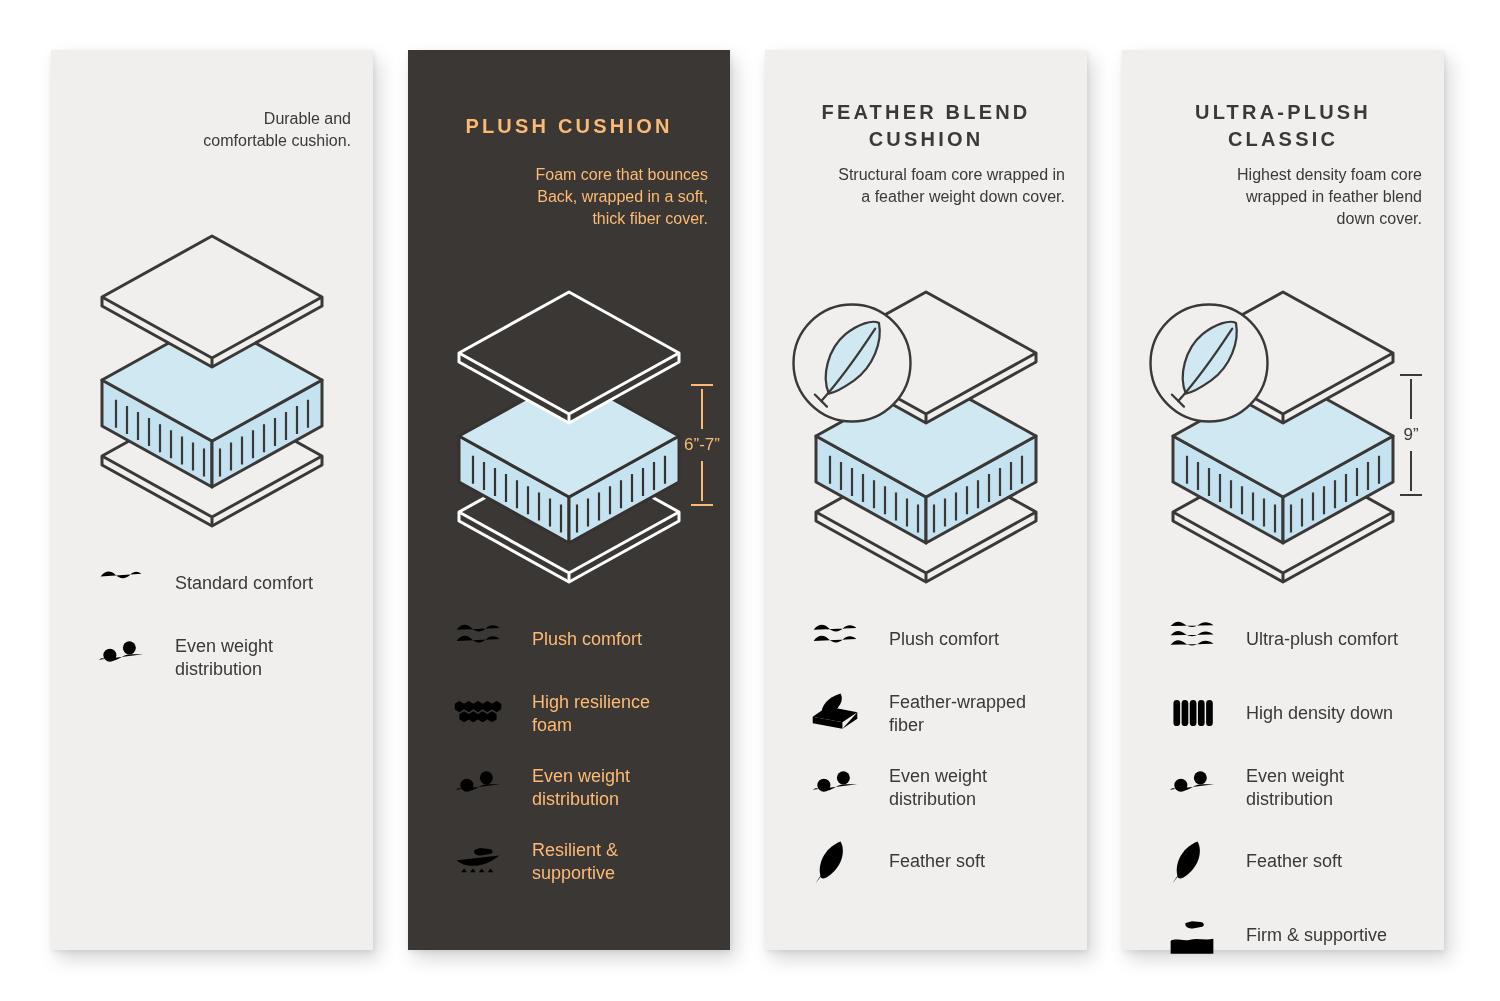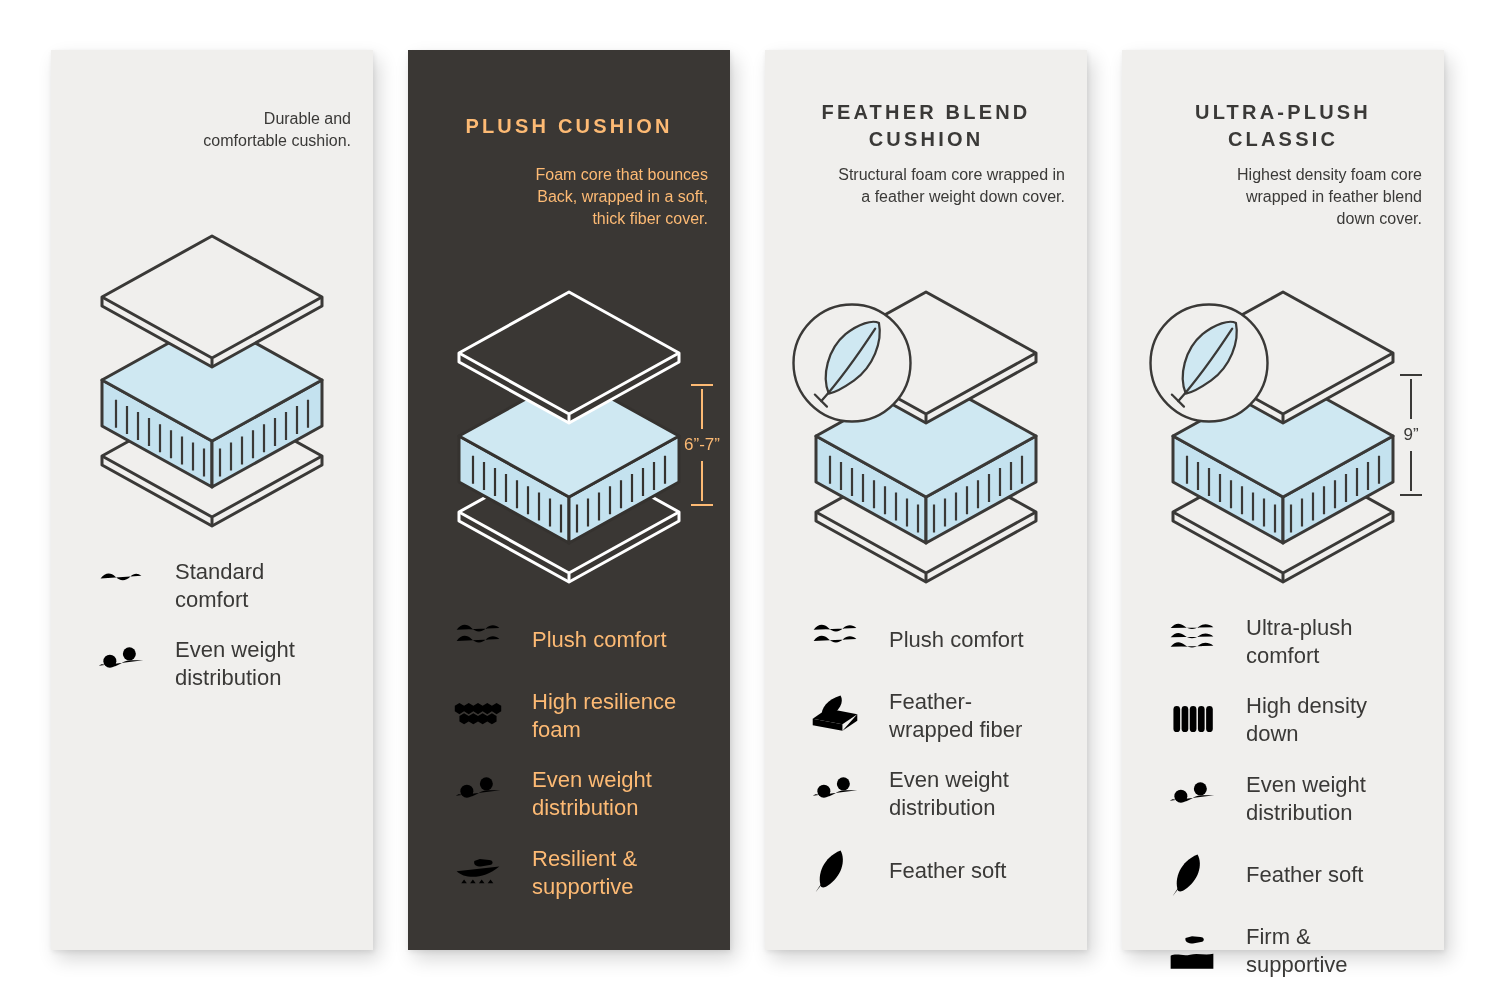--- a/index.html
+++ b/index.html
@@ -46,21 +46,21 @@
   .dim-marker{position:absolute;display:flex;flex-direction:column;align-items:center;color:inherit;}
   .dim-marker .cap{width:22px;height:2px;background:currentColor;}
   .dim-marker .seg{width:2px;height:40px;background:currentColor;margin:3px 0;}
   .dim-label{font-size:17px;line-height:26px;}
   .card--plush .dim-marker{right:-12px;top:100px;}
   .card--ultra .dim-marker{right:0;top:90px;}
   .features{list-style:none;margin:8px 0 0;padding:0 20px;display:flex;flex-direction:column;gap:22px;}
   .feature{display:flex;align-items:center;gap:26px;}
   .ficon{flex:0 0 56px;height:52px;display:flex;align-items:center;justify-content:center;}
   .fsvg{width:56px;height:52px;display:block;}
-  .flabel{font-size:22px;line-height:1.28;}
+  .flabel{font-size:18px;line-height:1.28;}
   .defs-svg{position:absolute;width:0;height:0;overflow:hidden;}
 </style>
 </head>
 <body>
 
 <svg class="defs-svg" aria-hidden="true">
   <defs>
     <symbol id="sym-stack" viewBox="0 0 240 310">
       <path class="sheet" d="M10,228 L120,167 L230,228 L230,237 L120,298 L10,237 Z"></path>
       <path class="sheet-line" d="M10,228 L120,289 L230,228 M120,289 L120,298"></path>

